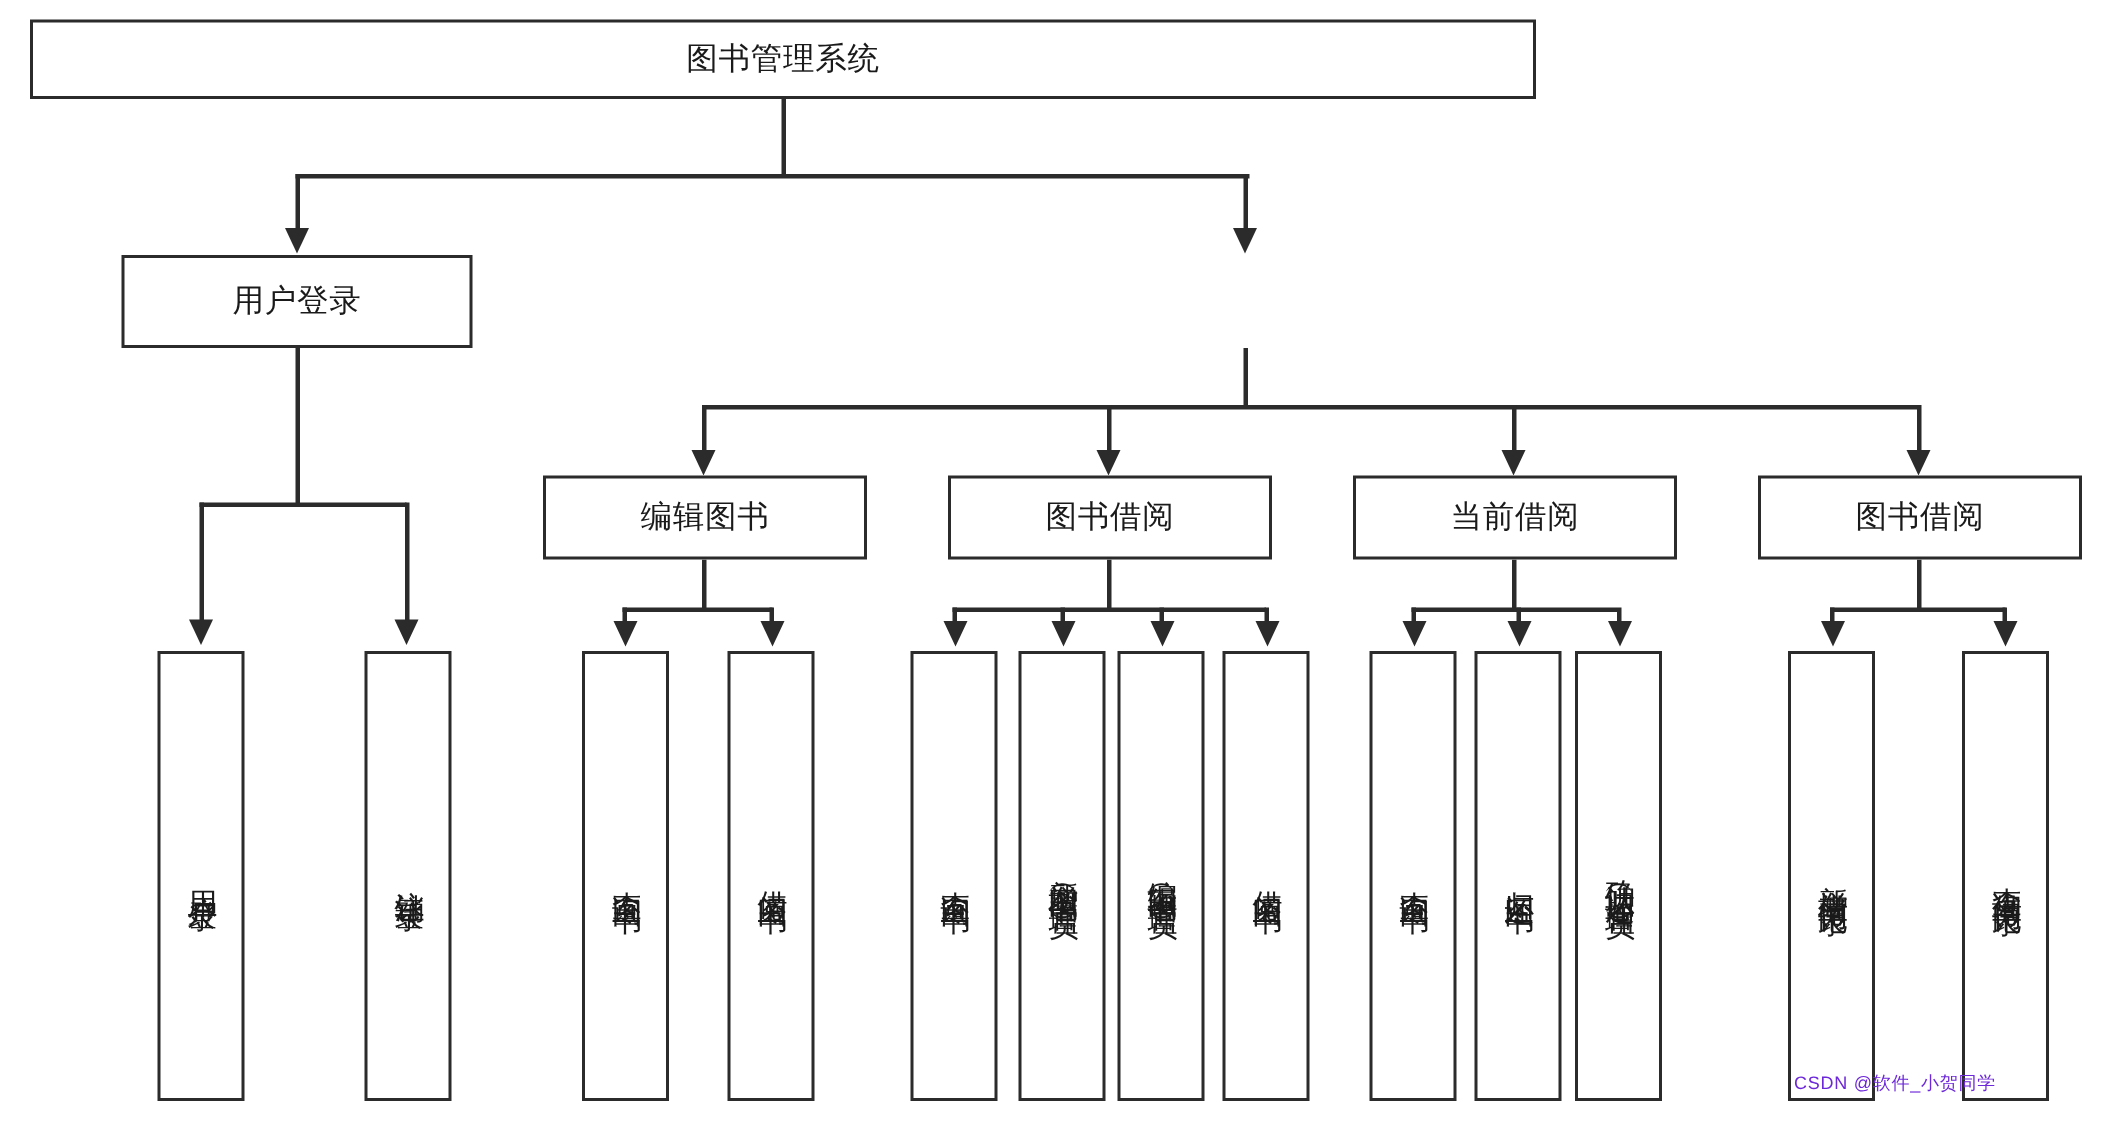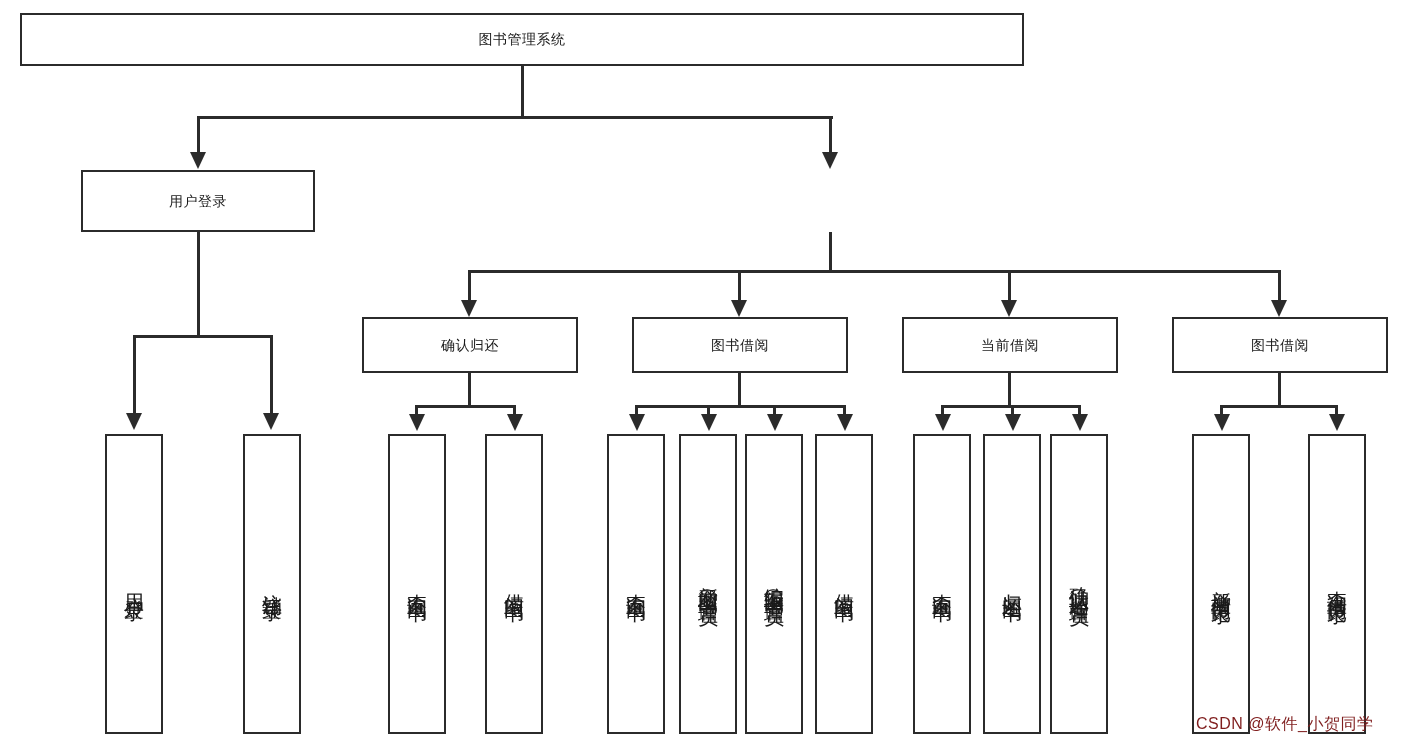--- a/index.html
+++ b/index.html
@@ -21,21 +21,21 @@
     position: absolute;
     box-sizing: border-box;
     background: #ffffff;
     border: 2.5px solid #2b2b2b;
     display: flex;
     align-items: center;
     justify-content: center;
     color: #1a1a1a;
   }
   .node.h {              
-    font-size: 14px;
+    font-size: 21px;
     letter-spacing: 0.5px;
     line-height: 1.2;
   }
   .node.v {              
     writing-mode: vertical-rl;
     text-orientation: upright;
     font-size: 20px;
     line-height: 1.45;
     letter-spacing: 3px;
     padding: 4px 0;
@@ -60,22 +60,22 @@
     width: 0;
     height: 0;
     border-left: 8px solid transparent;
     border-right: 8px solid transparent;
     border-top: 17px solid #2b2b2b;
   }
 
   
   #watermark {
     position: absolute;
-    color: #7f1d1d;
-    font-size: 16px;
+    color: #6d28d9;
+    font-size: 12px;
     white-space: nowrap;
     letter-spacing: 0.5px;
     user-select: none;
   }
 </style>
 </head>
 <body>
 
 <div id="canvas">
 
@@ -141,21 +141,21 @@
   <div class="node h" style="left:20px; top:13px; width:1004px; height:53px;">
     <span>图书管理系统</span>
   </div>
 
   <div class="node h" style="left:81px; top:170px; width:234px; height:62px;">
     <span>用户登录</span>
   </div>
 
 
   <div class="node h" style="left:362px; top:317px; width:216px; height:56px;">
-    <span>确认归还</span>
+    <span>编辑图书</span>
   </div>
 
   <div class="node h" style="left:632px; top:317px; width:216px; height:56px;">
     <span>图书借阅</span>
   </div>
 
   <div class="node h" style="left:902px; top:317px; width:216px; height:56px;">
     <span>当前借阅</span>
   </div>
 

